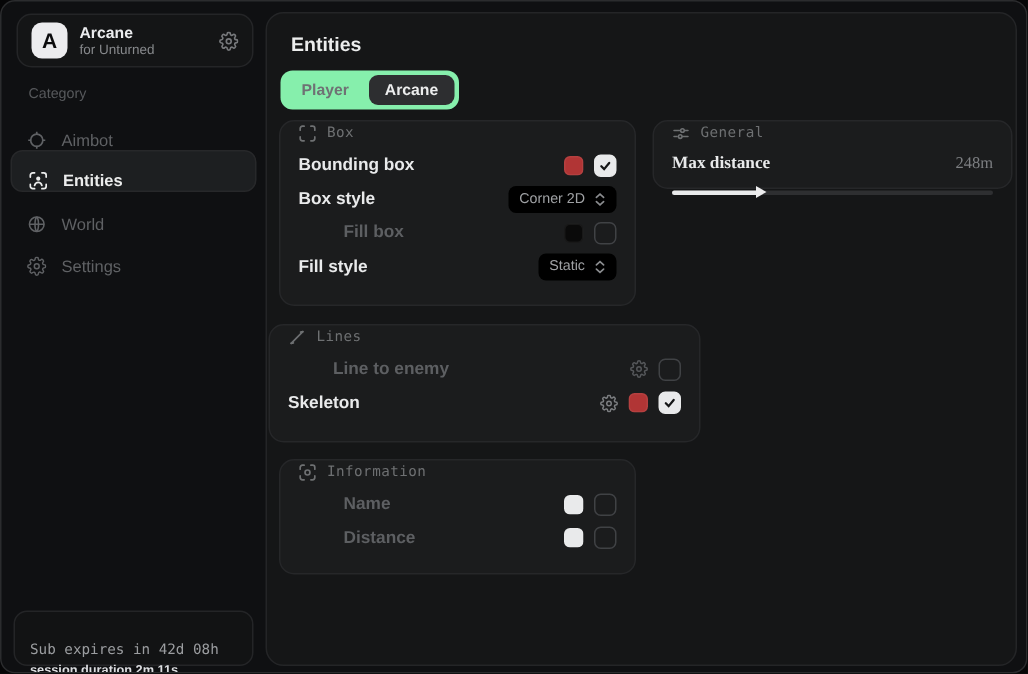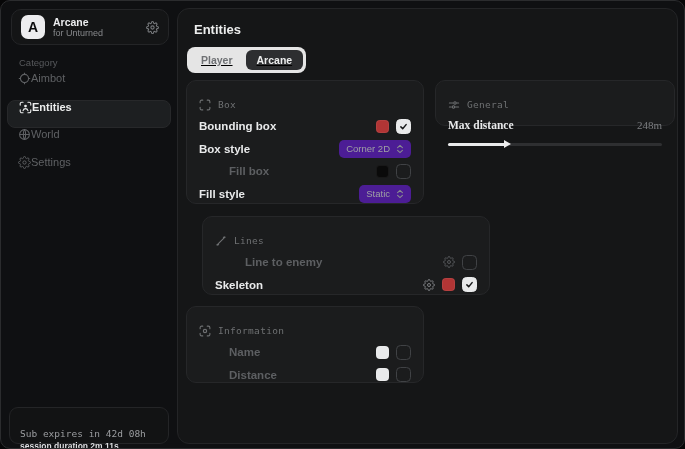--- a/index.html
+++ b/index.html
@@ -27,21 +27,21 @@
   }
   .brand-text { flex:1; line-height:1.15; }
   .brand-name { font-size:10.5px; font-weight:bold; color:#ebecee; }
   .brand-sub  { font-size:9px; color:#87898c; }
   .brand-gear { color:#77797c; display:flex; }
 
   .category-label { position:absolute; left:18px; top:56px; font-size:9.5px; color:#57595c; }
 
   .nav { position:absolute; left:6px; top:71px; width:164px; }
   .nav-item {
-    height:28px; display:flex; align-items:flex-start; 
+    height:28px; display:flex; align-items:flex-end; gap:10px;
     padding:0 11px; border-radius:8px; color:#5f6164;
     font-size:11px; font-weight:500; cursor:pointer;
   }
   .nav-item .nav-icon { display:flex; color:inherit; }
   .nav-item.active { background:#1d1f21; border:1px solid #27282a; color:#eceded; font-weight:600; }
 
   .status-card {
     position:absolute; left:8px; top:406px; width:160px; height:37px;
     border:1px solid #242527; border-radius:9px; background:#121314;
     padding:20px 10px 0;
@@ -51,35 +51,35 @@
 
   
   .main {
     position:absolute; left:176px; top:7px; width:501px; height:436px;
     background:#151617; border:1px solid #242527; border-radius:12px;
   }
   .page-title { position:absolute; left:16px; top:13px; font-size:13px; font-weight:bold; color:#eceded; }
 
   .tabs {
     position:absolute; left:9px; top:38px; display:inline-flex; align-items:center;
-    background:#e5e5e5; border-radius:8px; padding:3px; gap:2px;text-decoration:underline;
+    background:#86efac; border-radius:8px; padding:3px; gap:2px;
   }
   .tab {
     font-size:10.5px; padding:4px 11px; border-radius:6px;
     color:#6f7174; font-weight:600; cursor:pointer;
   }
   .tab.active { background:#2d2e30; color:#eceded; }
 
   
   .card {
     position:absolute; background:#1b1c1d; border:1px solid #262729;
-    border-radius:10px; padding:16px 12px 8px;
+    border-radius:10px; padding:0 12px 8px;
   }
   .card-box   { left:8px;  top:71px;  width:238px; height:124px; }
-  .card-lines { left:24px;  top:207px; width:288px; height:79px; }
+  .card-lines { left:1px;  top:207px; width:288px; height:79px; }
   .card-info  { left:8px;  top:297px; width:238px; height:77px; }
   .card-gen   { left:257px; top:71px; width:240px; height:46px; }
 
   .card-header { display:flex; align-items:center; gap:7px; height:15px; margin-bottom:3px; color:#6e7072; }
   .card-title { font-family:"DejaVu Sans Mono", monospace; font-size:9.5px; letter-spacing:.3px; }
 
   .row { height:22.5px; display:flex; align-items:center; justify-content:space-between;gap:16px; }
   .row-label { font-size:11.5px; font-weight:600; color:#e9eaeb; }
   .row.disabled .row-label { color:#5d5f62;margin-left:30px; }
   .row-controls { display:flex; align-items:center; gap:7px; }
@@ -88,21 +88,21 @@
 
   .checkbox {
     width:15px; height:15px; border-radius:4.5px;
     border:1.5px solid #404245; background:transparent;
     display:flex; align-items:center; justify-content:center; cursor:pointer;
   }
   .checkbox.checked { background:#e9eaeb; border-color:#e9eaeb; }
 
   .dropdown {
     height:18px; display:flex; align-items:center; gap:6px;
-    background:#4c1d95; border-radius:5px; padding:0 7px;
+    background:#000000; border-radius:5px; padding:0 7px;
     font-size:9.5px; color:#9fa1a4; cursor:pointer;
   }
   .dropdown .chev { display:flex; color:#8a8c8f; }
 
   .gear-small { display:flex; color:#7c7e81; cursor:pointer; }
   .row.disabled .gear-small { color:#55575a; }
 
   
   .gen-row { height:20px; display:flex; align-items:center; justify-content:space-between; margin-top:2px;font-family:Liberation Serif, serif; }
   .gen-value { font-size:11px; color:#7d7f82; }

